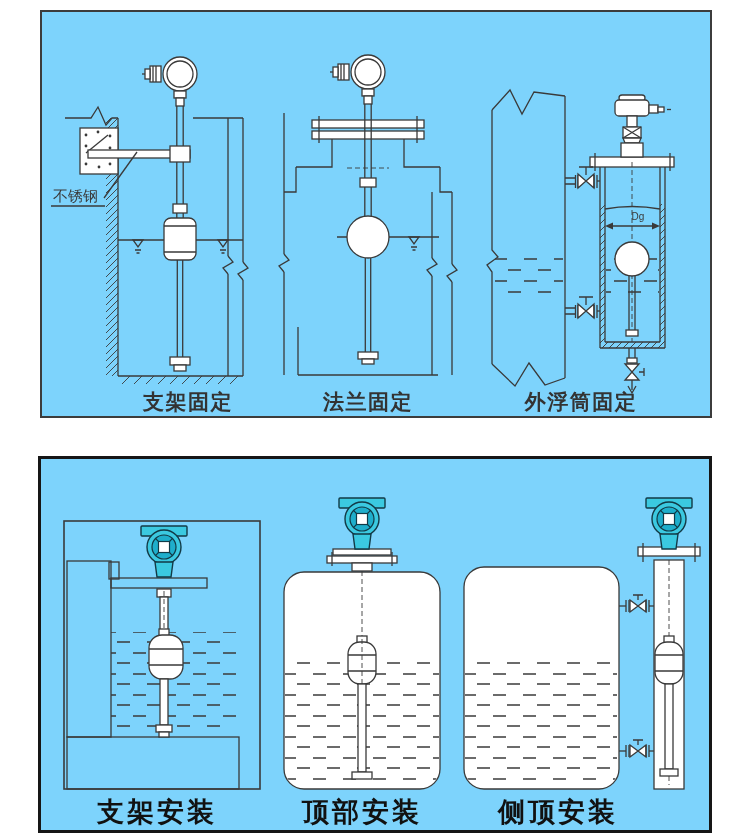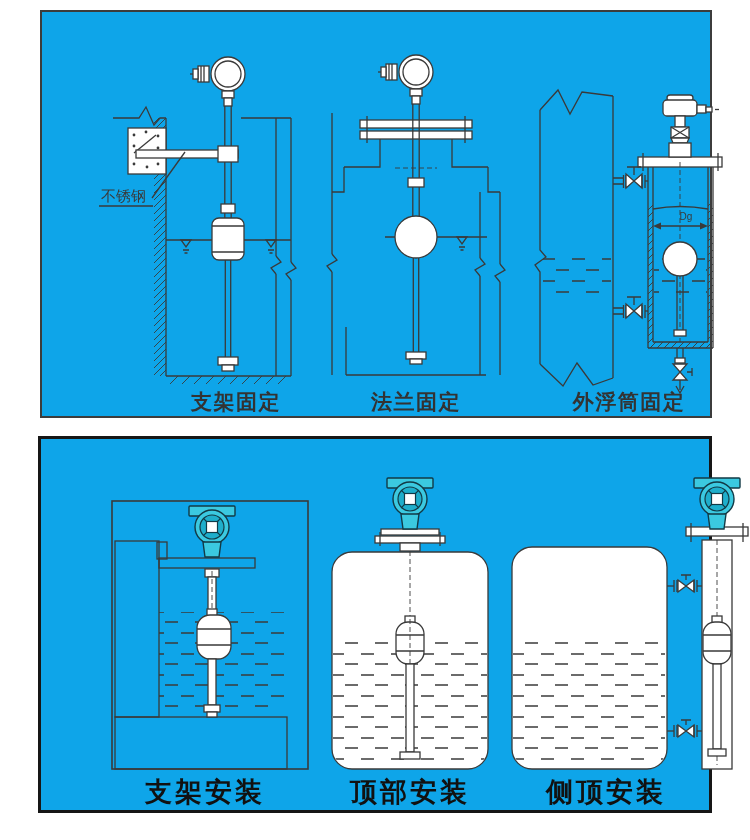--- a/index.html
+++ b/index.html
@@ -1,20 +1,20 @@
 <!DOCTYPE html>
 <html style="--line: #3a3a3a; --label-top: #333333; --label-bottom: #111111; --tx-body: #3bc9e0; --tx-ring: #1faecb; --tx-outline: #123a46; --panel-border-top: #3c3c3c; --panel-border-bottom: #161616;"><head>
 <meta charset="utf-8">
 <style>
   html,body { margin:0; padding:0; background:#ffffff; }
   .stage { position:relative; width:750px; height:840px; background:#fff; overflow:hidden;
            font-family:"Liberation Sans","DejaVu Sans",sans-serif; }
-  .panel { position:absolute; background:#0ea5e9; box-sizing:border-box;padding-left:48px; }
+  .panel { position:absolute; background:#7dd3fc; box-sizing:border-box; }
   .panel-top    { left:40px; top:10px;  width:672px; height:408px; border:2px solid var(--panel-border-top,#3c3c3c); }
-  .panel-bottom { left:38px; top:436px; width:674px; height:377px; border:3px solid var(--panel-border-bottom,#161616); }
+  .panel-bottom { left:38px; top:456px; width:674px; height:377px; border:3px solid var(--panel-border-bottom,#161616); }
   svg { display:block; }
   .ln  { stroke:var(--line,#3a3a3a); fill:none; stroke-width:1.3; }
   .ln2 { stroke:var(--line,#3a3a3a); fill:none; stroke-width:1.6; }
   .fw  { stroke:var(--line,#3a3a3a); fill:#ffffff; stroke-width:1.3; }
   .fdk { fill:var(--line,#3a3a3a); stroke:none; }
   .teal  { fill:var(--tx-body,#3bc9e0);  stroke:var(--tx-outline,#123a46); stroke-width:1.4; }
   .tring { fill:var(--tx-ring,#1faecb);  stroke:var(--tx-outline,#123a46); stroke-width:1.2; }
   .tline { stroke:var(--tx-outline,#123a46); fill:none; stroke-width:1.2; }
   .twin  { fill:#ffffff; stroke:var(--tx-outline,#123a46); stroke-width:1.2; }
   .cl    { stroke-dasharray:5 3; stroke-width:.9; }

